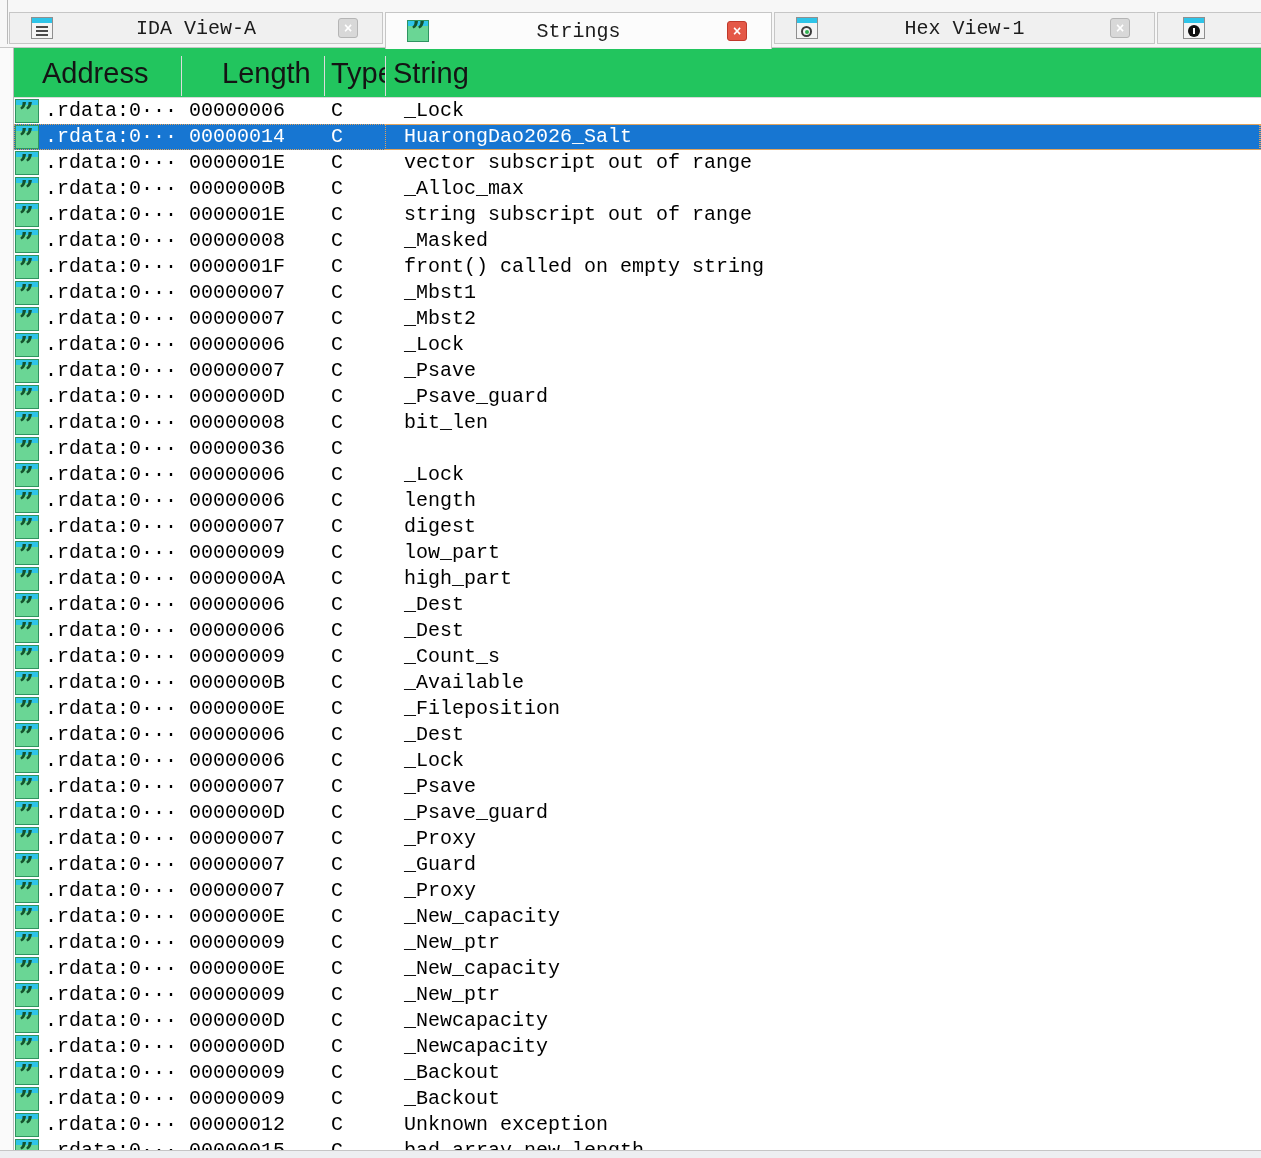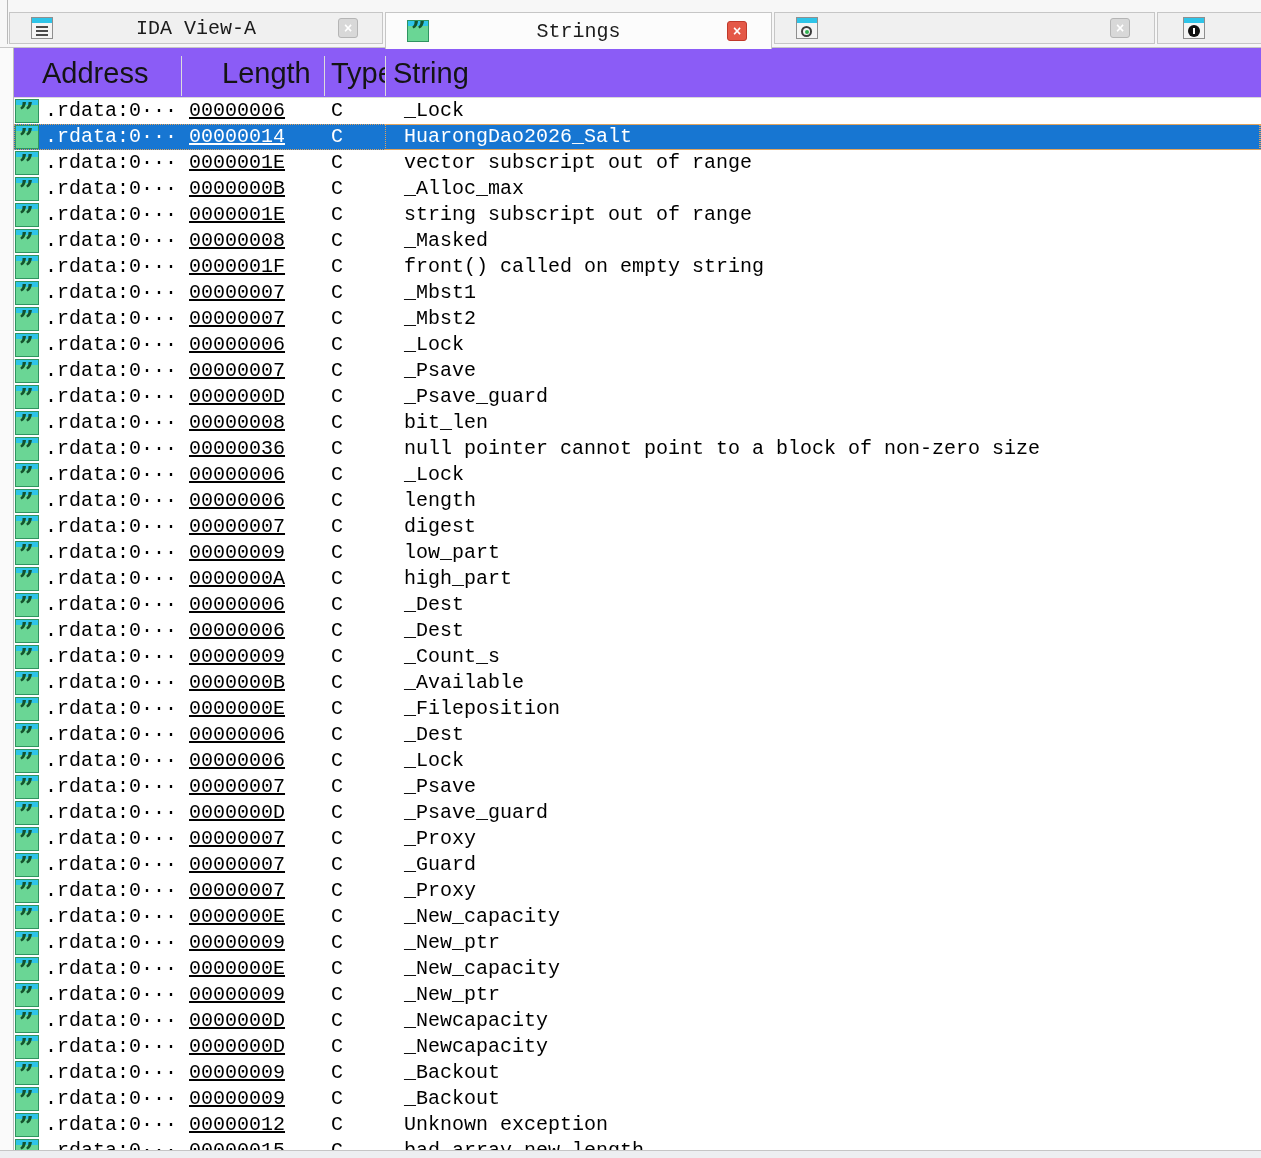--- a/index.html
+++ b/index.html
@@ -36,35 +36,35 @@
   .close-btn { position:absolute; right:24px; top:50%; transform:translateY(-50%);
                width:20px; height:20px; border-radius:3px; background:#d8d8d8; border:1px solid #b5b5b5;
                color:#ffffff; font-weight:bold; font-size:14px; line-height:18px; text-align:center; }
   .close-btn::before { content:"\00D7"; }
   .close-btn.red { background:#e45847; border-color:#c0392b; }
   .pane-splitter { position:absolute; left:774px; top:48px; width:487px; height:6px; background:#a2a2a2; z-index:2; }
 
   
   .table-wrap { position:absolute; left:13px; top:48px; width:1248px; height:1102px;
                 background:#ffffff; border-left:1px solid #bdbdbd; overflow:hidden; z-index:2; }
-  .thead { position:relative; width:100%; height:50px; background:#8b5cf6; border-bottom:1px solid #d8d8d8; }
+  .thead { position:relative; width:100%; height:50px; background:#22c55e; border-bottom:1px solid #d8d8d8; }
   .hcell { position:absolute; top:0; height:50px; line-height:50px; font-size:29px; color:#141414;
            white-space:nowrap; overflow:hidden; }
   .hcell.h-addr { left:28px; }
   .hcell.h-len  { left:175px;margin-left:33px; }
   .hcell.h-type { left:317px; width:54px; }
   .hcell.h-str  { left:379px; }
   .hsep { position:absolute; top:8px; bottom:1px; width:1px; background:#dcdcdc; }
   .hsep.s1 { left:167px; } .hsep.s2 { left:310px; } .hsep.s3 { left:371px; }
 
   .tbody { position:relative; width:100%; }
   .row { position:relative; width:100%; height:26px; font-family:"Liberation Mono", monospace;
          font-size:20px; color:#000; }
   .cell { position:absolute; top:0; height:26px; line-height:26px; white-space:nowrap; }
-  .c-addr { left:31px;font-family:Liberation Mono, monospace; } .c-len { left:175px;text-decoration:underline; } .c-type { left:317px; } .c-str { left:390px; }
+  .c-addr { left:31px;font-family:Liberation Mono, monospace; } .c-len { left:175px; } .c-type { left:317px; } .c-str { left:390px; }
   .q-icon { position:absolute; left:1px; top:1px; width:24px; height:24px;
             border:1px solid #2f9460; background:linear-gradient(to bottom,#2ec4e8 0 5px,#6ad695 5px); }
   .row.selected { background:#1776d2; color:#ffffff; outline:1px dotted #e0a35c; outline-offset:-1px; }
   .row .focus-cell { display:none; }
   .row.selected .focus-cell { display:block; position:absolute; left:371px; right:1px; top:0; bottom:0;
                               border:1px dotted #e0a35c; }
 
   .bottom-strip { position:absolute; left:0; top:1150px; width:1261px; height:8px;
                   background:#edeff1; border-top:1px solid #c5c5c5; z-index:4; }
   .left-gutter { position:absolute; left:0; top:48px; width:13px; height:1102px; background:#fafafa; }
@@ -94,20 +94,21 @@
       </span>
       <span class="tab-title">Strings</span>
       <span class="close-btn red"></span>
     </div>
 
     <div class="tab" style="left:774px; width:381px;">
       <span class="winicon">
         <span class="titlebar"></span>
         <span class="ring-glyph"></span>
       </span>
+      <span class="tab-title">Hex View-1</span>
       <span class="close-btn"></span>
     </div>
 
     <div class="tab" style="left:1157px; width:104px; border-right:none;">
       <span class="winicon" style="left:25px;">
         <span class="titlebar"></span>
         <span class="disc-glyph"></span>
       </span>
     </div>
   </div>
@@ -256,21 +257,20 @@
     <span class="cell c-str">bit_len</span>
 
   </div>
         <div class="row">
     <span class="q-icon">
       <span class="quote-glyph" style="left:3px; top:7px;"></span>
     </span>
     <span class="cell c-addr">.rdata:0···</span>
     <span class="cell c-len">00000036</span>
     <span class="cell c-type">C</span>
-    <span class="cell c-str">null pointer cannot point to a block of non-zero size</span>
 
   </div>
         <div class="row">
     <span class="q-icon">
       <span class="quote-glyph" style="left:3px; top:7px;"></span>
     </span>
     <span class="cell c-addr">.rdata:0···</span>
     <span class="cell c-len">00000006</span>
     <span class="cell c-type">C</span>
     <span class="cell c-str">_Lock</span>

